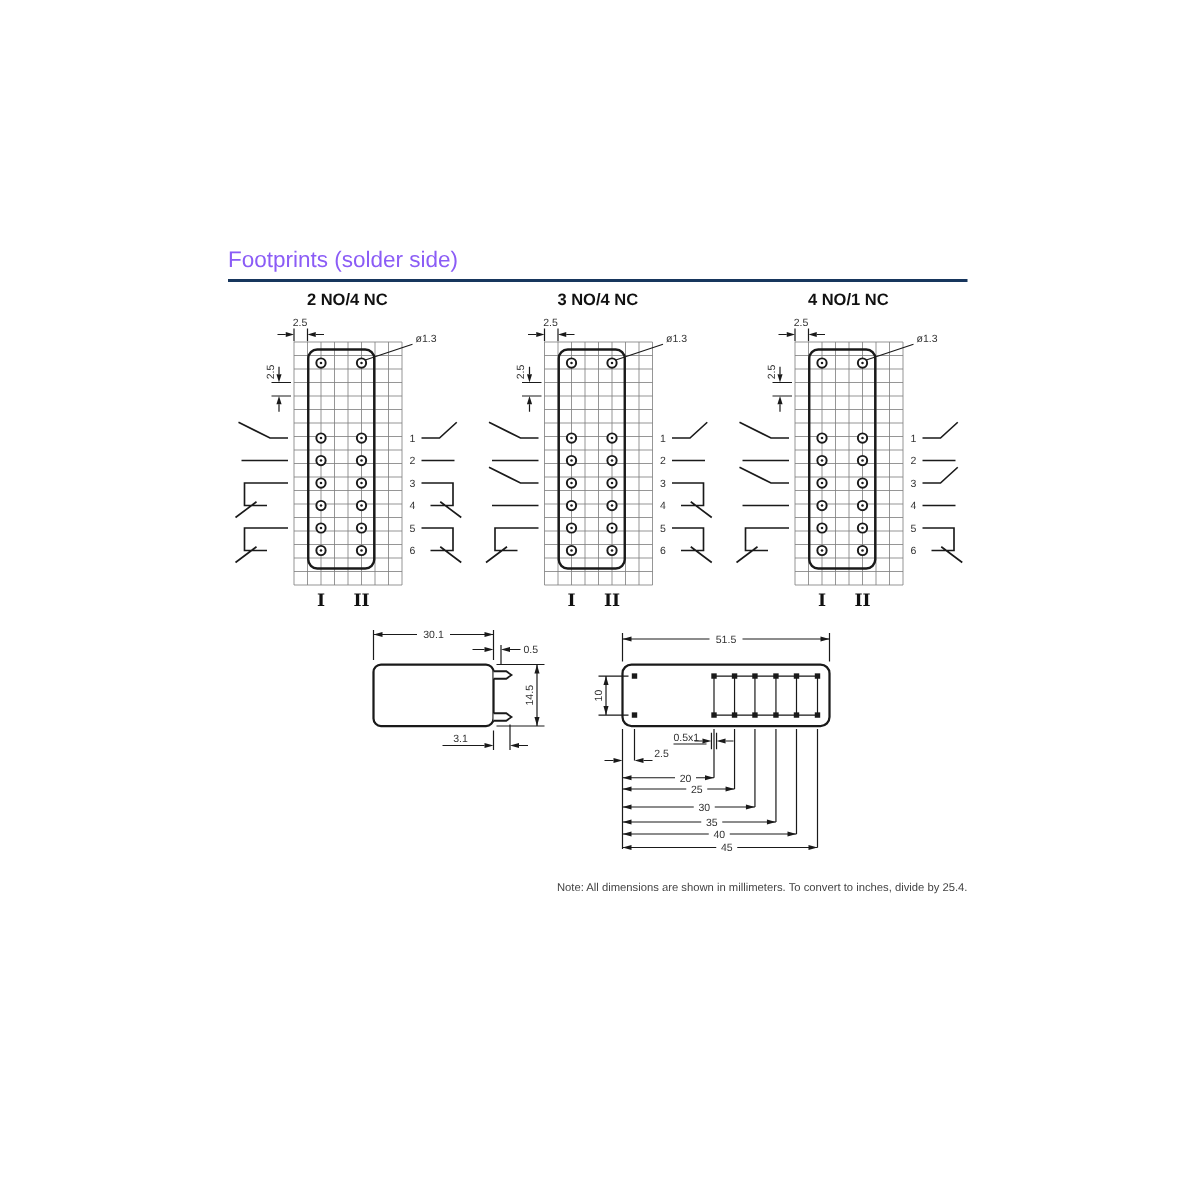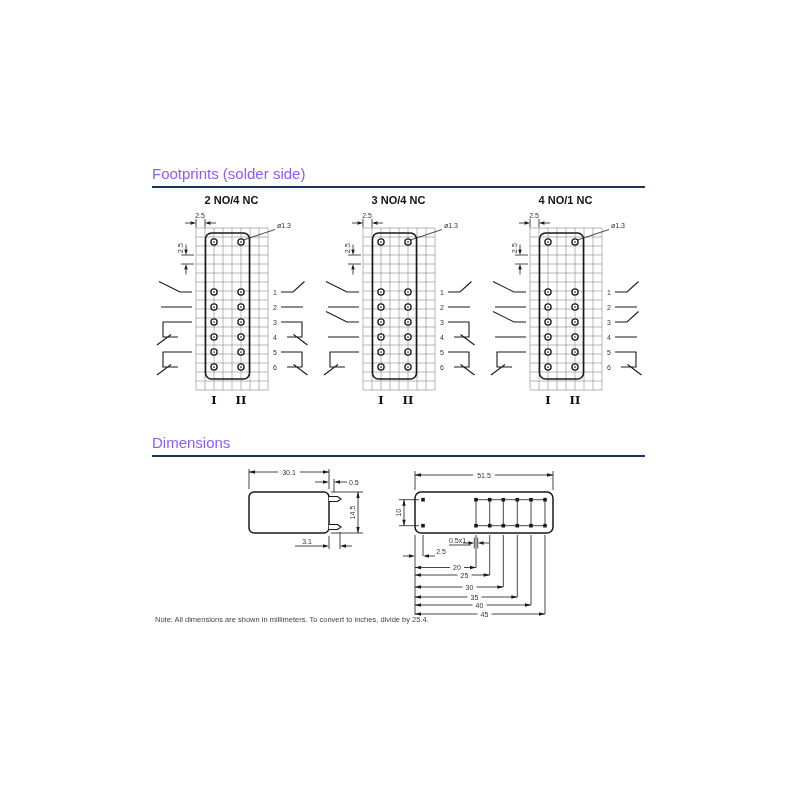--- a/index.html
+++ b/index.html
@@ -8,21 +8,21 @@
   .content{position:absolute;left:152px;top:165px;width:493px;}
   .section-heading{font-size:15px;color:#8b5cf6;padding-bottom:4px;border-bottom:2px solid #17365d;}
   .fp-row{display:flex;gap:12px;justify-content:center;margin-top:6px;}
   .footprint{width:155px;}
   .fp-title{font-size:11px;font-weight:bold;color:#111;text-align:center;height:13px;line-height:13px;}
   .fp-svg{display:block;margin-top:1px;}
   .heading-dimensions{margin-top:26px;}
   .dim-row{position:relative;height:158px;}
   .side-view{position:absolute;left:83px;top:2px;}
   .bottom-view{position:absolute;left:241px;top:2px;}
-  .note{margin-top:0;padding-left:3px;font-size:7.5px;color:#444;}
+  .note{margin-top:21px;padding-left:3px;font-size:7.5px;color:#444;text-align:right;}
   svg text{font:7px "Liberation Sans",sans-serif;fill:#333;}
   svg .roman{font:bold 11.5px "DejaVu Serif",serif;fill:#111;}
   .dl{stroke:#1a1a1a;stroke-width:0.8;fill:none;}
   .ar{fill:#1a1a1a;stroke:none;}
   .body-outline{fill:#fff;stroke:#1a1a1a;stroke-width:1.5;}
   .pin{fill:#1a1a1a;}
   .pin-tab{fill:#fff;stroke:#1a1a1a;stroke-width:1.2;}
 </style>
 </head>
 <body>
@@ -312,23 +312,20 @@
               <path d="M127 114H139L150.5 103.5M127 129H149" stroke="#1a1a1a" stroke-width="1.1" fill="none"></path>
               <path d="M38 144H9V159H24M3 167L17 156.5" stroke="#1a1a1a" stroke-width="1.1" fill="none"></path>
               <path d="M127 144H148V159H133M153.5 167L139.5 156.5" stroke="#1a1a1a" stroke-width="1.1" fill="none"></path>
               <text x="60" y="196" text-anchor="middle" class="roman">I</text>
               <text x="87" y="196" text-anchor="middle" class="roman">II</text>
             </g>
           </svg>
       </div>
     </div>
 
-    <div class="section-heading heading-dimensions">
-      <span>Dimensions</span>
-    </div>
 
     <div class="dim-row">
 
       <svg class="side-view" width="185" height="105" viewBox="0 0 185 105">
         <path class="dl" d="M14 30V10 M94 30V10 M99 20V33 M96 33H128 M96 74H128 M94 77V90 M105 73V90"></path>
         <path class="dl" d="M14 13H43 M65 13H94"></path>
         <polygon class="ar" points="14,13 20,11.3 20,14.7"></polygon>
         <polygon class="ar" points="94,13 88,11.3 88,14.7"></polygon>
         <text x="54" y="15.5" text-anchor="middle">30.1</text>
         <path class="dl" d="M80 23H88 M105 23H112"></path>

